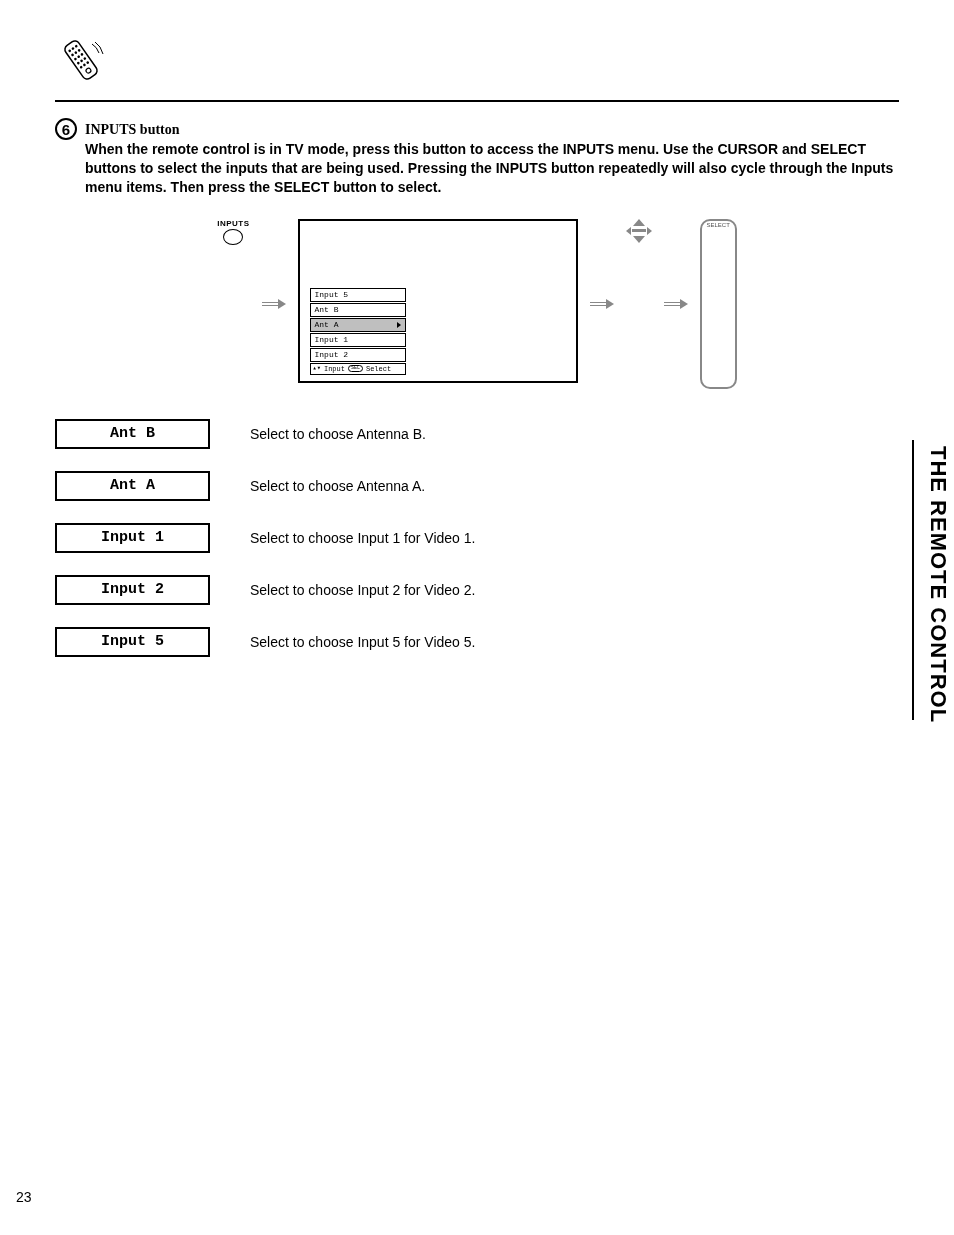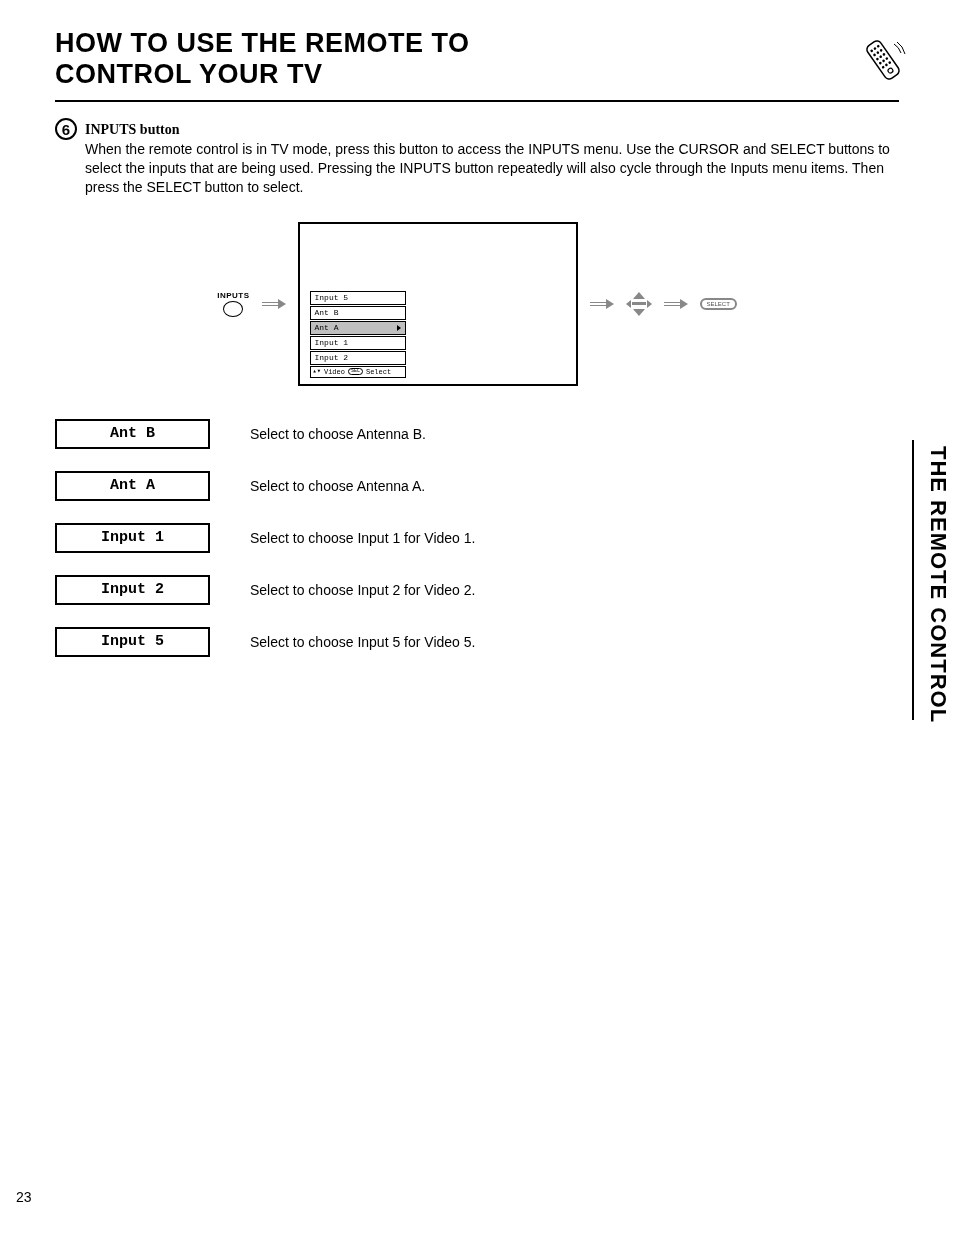--- a/index.html
+++ b/index.html
@@ -58,28 +58,28 @@
     font-size: 14px;
     font-family: Liberation Serif, serif;
   }
   .section-body {
     font-size: 14px;
     line-height: 1.35;
   }
   .section-text {
     margin-left: 30px;
     max-width: 815px;
+    font-weight: bold;
   }
 
   
   .diagram-row {
     margin-top: 22px;
     height: 170px;
     display: flex;
-    align-items: center;
     justify-content: center;
     gap: 12px;
   }
 
   .inputs-btn-group {
     display: flex;
     flex-direction: column;
     align-items: center;
     font-size: 8px;
     font-weight: 700;
@@ -247,24 +247,20 @@
     margin-top: 6px;
     margin-right: -10px;
   }
 </style>
 </head>
 <body>
 
 <div class="page">
 
   <div class="header-row">
-    <h1 class="title">
-      <span>HOW TO USE THE REMOTE TO</span><br>
-      <span>CONTROL YOUR TV</span>
-    </h1>
     <div class="remote-icon-wrap">
       <svg width="52" height="52" viewBox="0 0 52 52">
         <g transform="rotate(-35 26 26)">
           <rect x="18" y="6" width="16" height="40" rx="5" ry="5" fill="none" stroke="#000" stroke-width="1.5"></rect>
           <circle cx="22" cy="12" r="1.3" fill="#000"></circle>
           <circle cx="26" cy="12" r="1.3" fill="#000"></circle>
           <circle cx="30" cy="12" r="1.3" fill="#000"></circle>
           <circle cx="22" cy="17" r="1.3" fill="#000"></circle>
           <circle cx="26" cy="17" r="1.3" fill="#000"></circle>
           <circle cx="30" cy="17" r="1.3" fill="#000"></circle>
@@ -324,21 +320,21 @@
             <div class="tri"></div>
           </div>
           <div class="osd-item">
             <span>Input 1</span>
           </div>
           <div class="osd-item">
             <span>Input 2</span>
           </div>
           <div class="osd-hint">
             <span class="updown" style="display: inline-flex; flex-direction: column; line-height: 0.55;">▴▾</span>
-            <span>Video</span>
+            <span>Input</span>
             <span class="pill">SEL</span>
             <span>Select</span>
           </div>
         </div>
     </div>
 
     <div class="arrow">
       <div class="arrow-line"></div>
         <div class="arrow-head"></div>
     </div>

